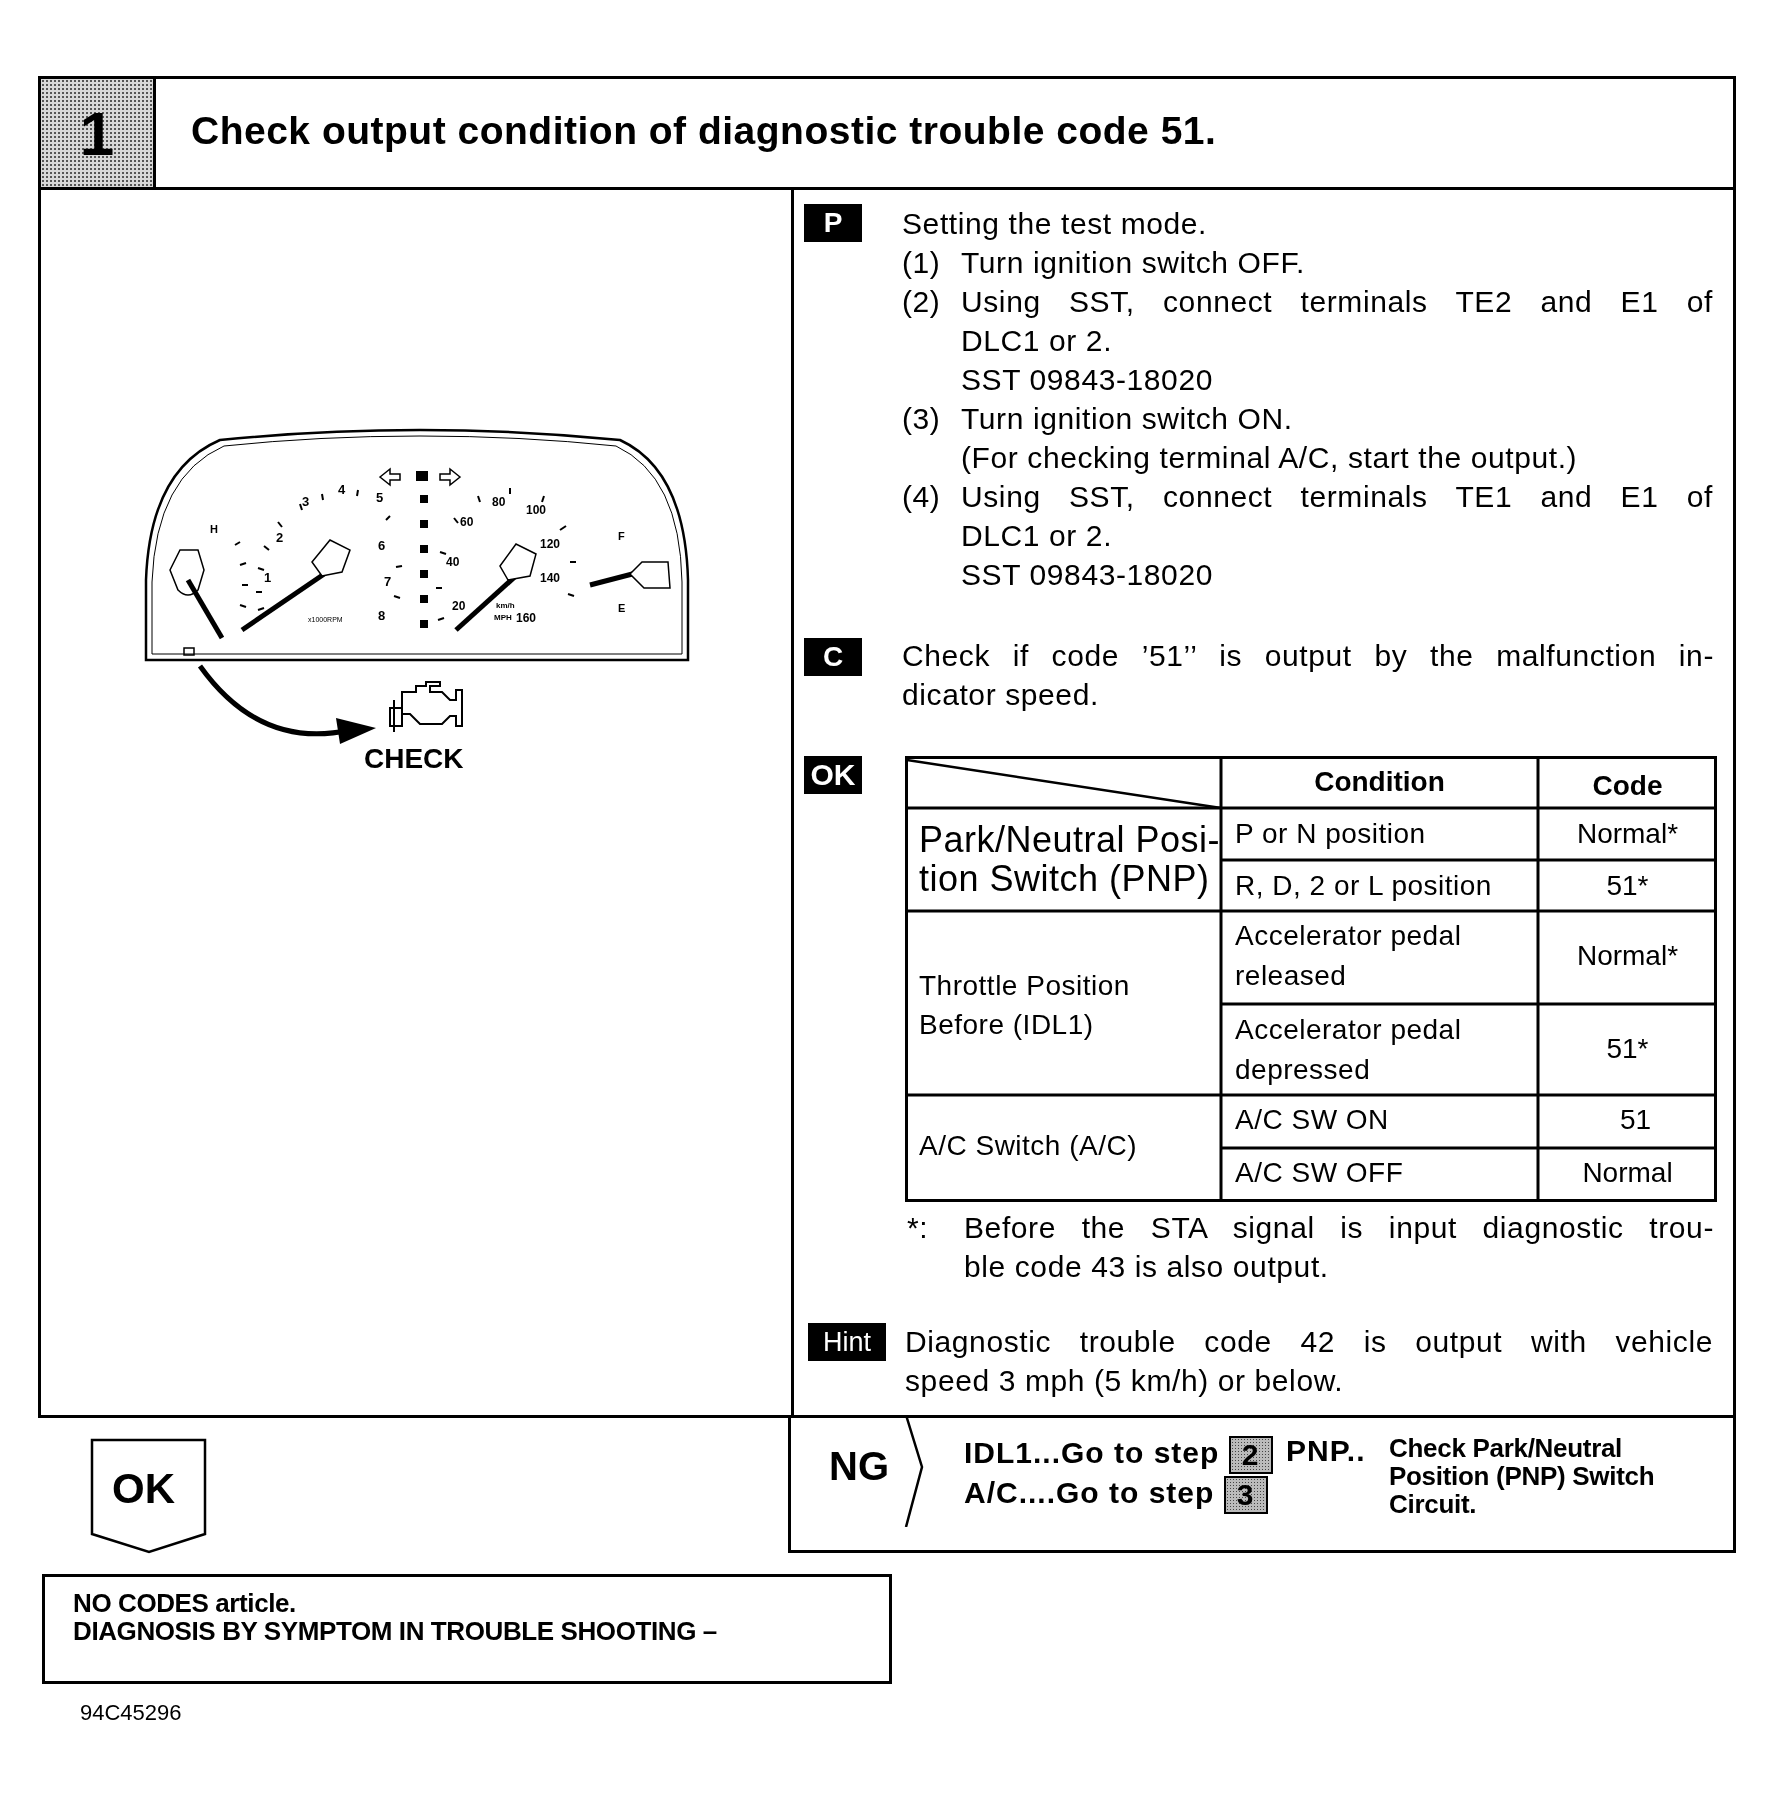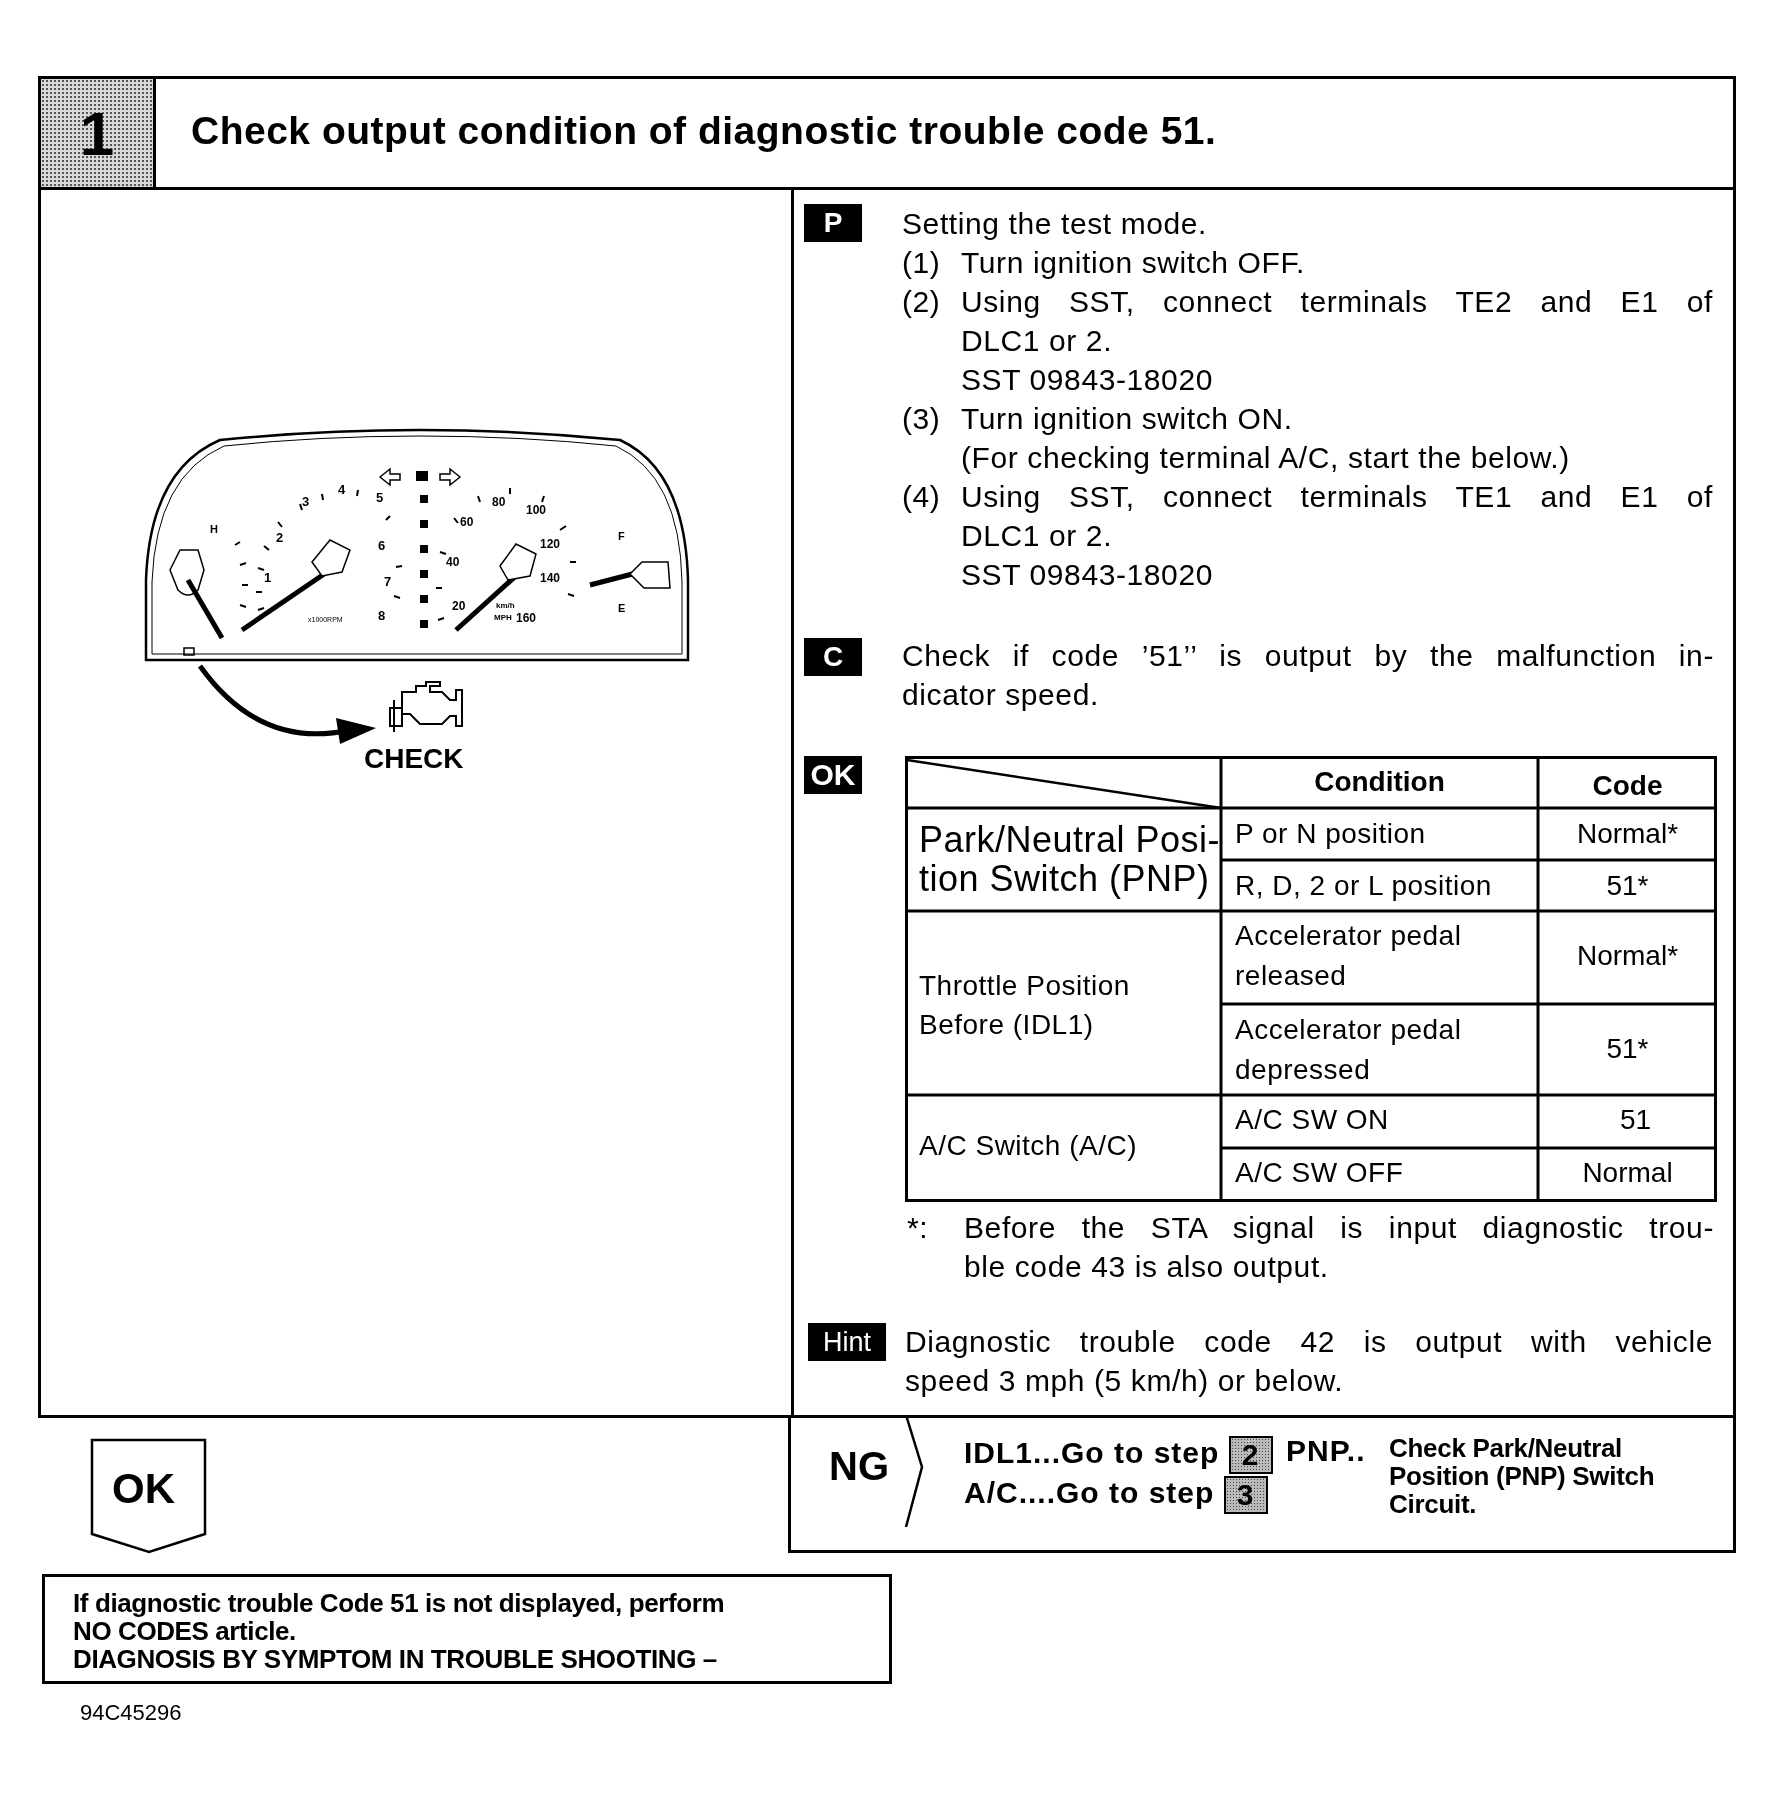--- a/index.html
+++ b/index.html
@@ -172,21 +172,21 @@
 <div class="abs txt" style="left:902px;top:243px;">(1)</div>
 <div class="abs txt" style="left:961px;top:243px;">Turn ignition switch OFF.</div>
 
 <div class="abs txt" style="left:902px;top:282px;">(2)</div>
 <div class="abs txt" style="left:961px;top:282px;width:752px;text-align:justify;text-align-last:justify;">Using SST, connect terminals TE2 and E1 of</div>
 <div class="abs txt" style="left:961px;top:321px;">DLC1 or 2.</div>
 <div class="abs txt" style="left:961px;top:360px;">SST 09843-18020</div>
 
 <div class="abs txt" style="left:902px;top:399px;">(3)</div>
 <div class="abs txt" style="left:961px;top:399px;">Turn ignition switch ON.</div>
-<div class="abs txt" style="left:961px;top:438px;">(For checking terminal A/C, start the below.)</div>
+<div class="abs txt" style="left:961px;top:438px;">(For checking terminal A/C, start the output.)</div>
 
 <div class="abs txt" style="left:902px;top:477px;">(4)</div>
 <div class="abs txt" style="left:961px;top:477px;width:752px;text-align:justify;text-align-last:justify;">Using SST, connect terminals TE1 and E1 of</div>
 <div class="abs txt" style="left:961px;top:516px;">DLC1 or 2.</div>
 <div class="abs txt" style="left:961px;top:555px;">SST 09843-18020</div>
 
 <div class="abs badge" style="left:804px;top:638px;width:58px;height:38px;">C</div>
 <div class="abs txt" style="left:902px;top:636px;width:812px;text-align:justify;text-align-last:justify;">Check if code ’51’’ is output by the malfunction in-</div>
 <div class="abs txt" style="left:902px;top:675px;">dicator speed.</div>
 
@@ -269,19 +269,18 @@
   </div>
 </div>
 
 <svg id="ok-chevron" class="abs" width="120" height="118">
   <polygon points="2,2 115,2 115,96 59,114 2,96" fill="#fff" stroke="#000" stroke-width="2.5"></polygon>
 </svg>
 <div id="ok-text" class="abs">OK</div>
 
 <div id="notice" class="abs box">
   <div id="notice-text" class="abs">
-    <div>If diagnostic trouble Code 51 is not displayed, perform</div>
     <div>NO CODES article.</div>
     <div>DIAGNOSIS BY SYMPTOM IN TROUBLE SHOOTING  –</div>
   </div>
 </div>
 
 <div id="footer-code" class="abs">94C45296</div>
 
 </body></html>

